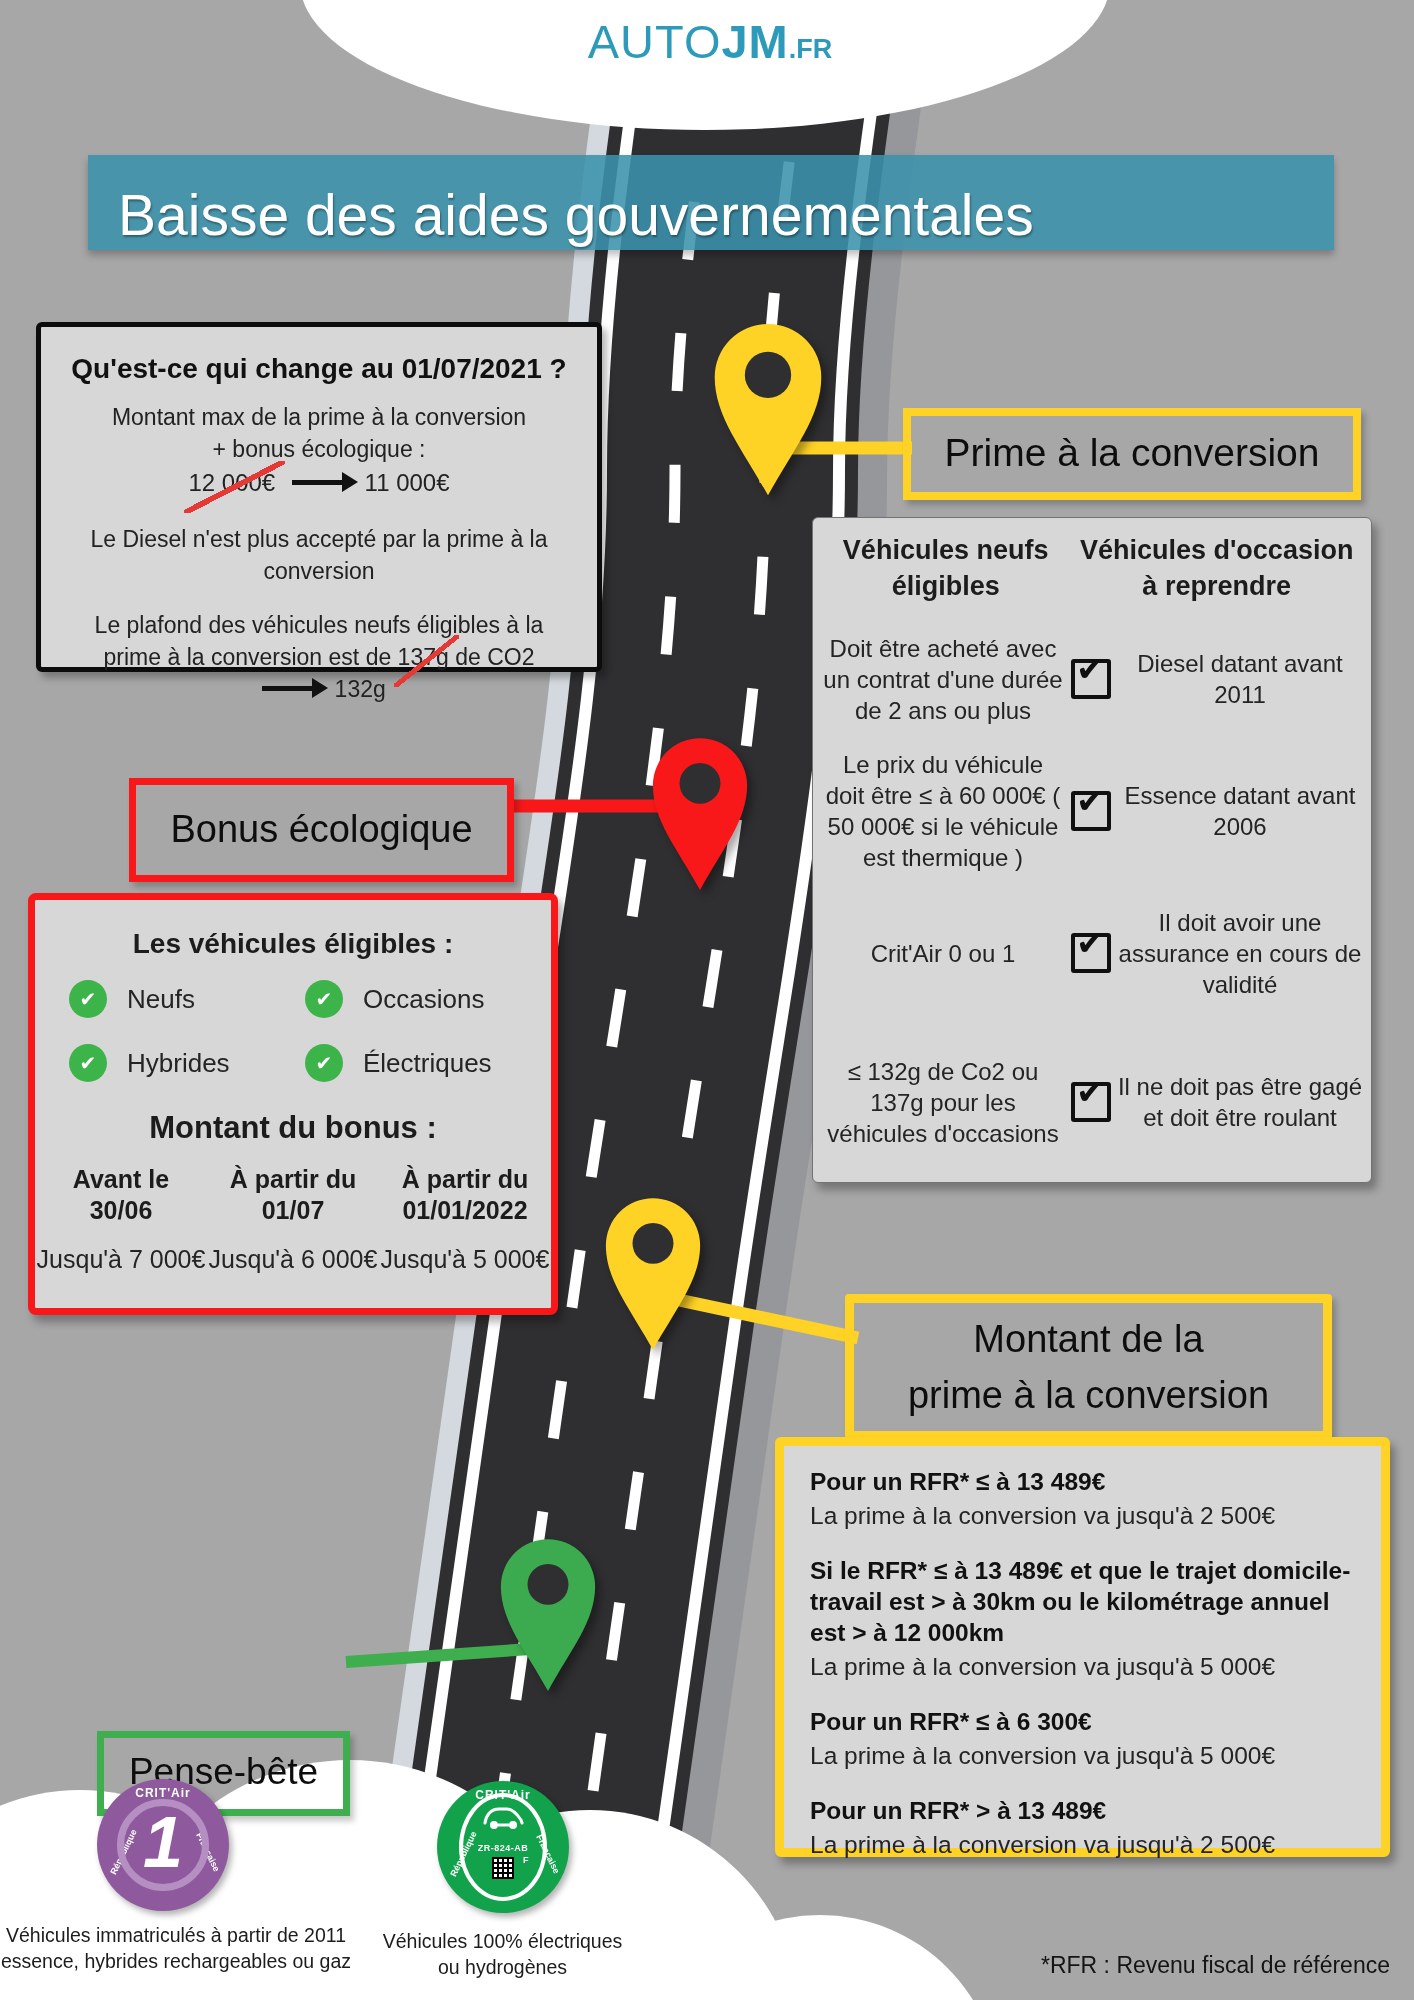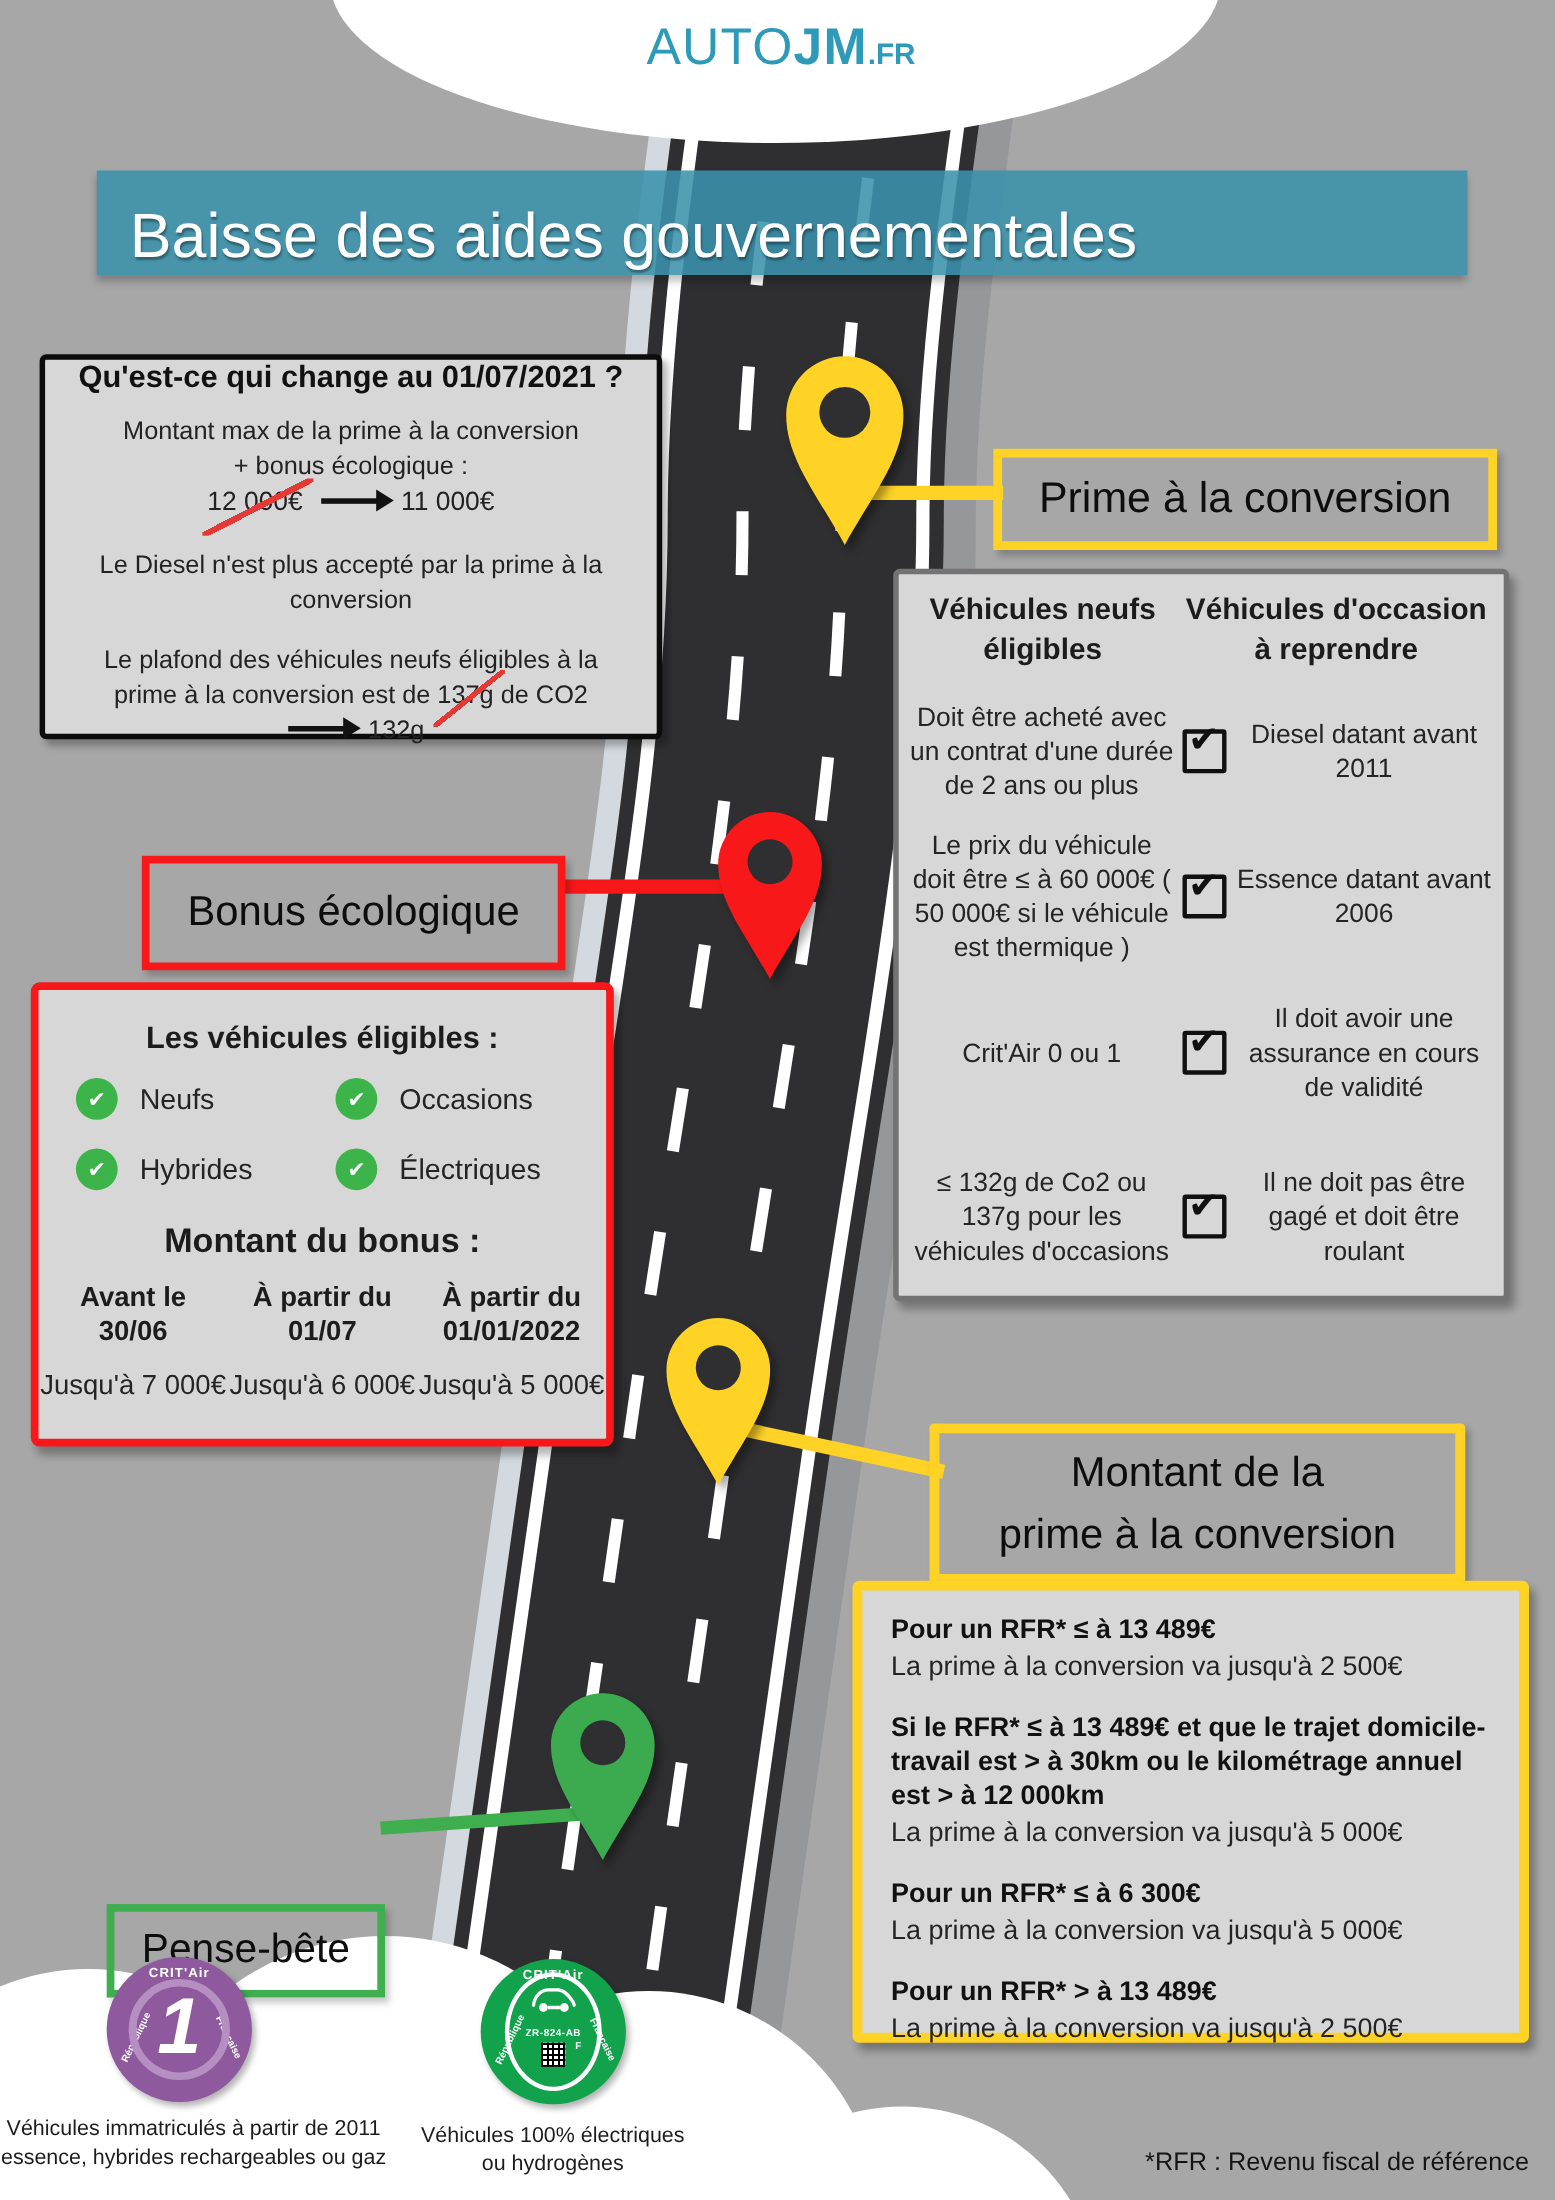--- a/index.html
+++ b/index.html
@@ -25,21 +25,21 @@
   #banner{left:88px;top:155px;width:1246px;height:95px;z-index:2;
           background:rgba(58,146,172,0.88);box-shadow:0 5px 7px rgba(0,0,0,0.25);}
   #banner .t{font-size:57px;line-height:121px;color:#fff;padding-left:30px;
              text-shadow:1px 2px 2px rgba(0,0,0,0.35);white-space:nowrap;}
 
   
   .frame{position:absolute;box-sizing:border-box;border-radius:6px;}
 
   
   #changes{left:36px;top:322px;width:566px;height:350px;border:5px solid #0c0c0c;
-           background:#d7d7d7;z-index:4;box-shadow:5px 6px 7px rgba(0,0,0,0.28);}
+           background:#d7d7d7;z-index:4;box-shadow:5px 6px 7px rgba(0,0,0,0.28);padding-top:26px;}
   #changes .title{font-size:28px;font-weight:700;text-align:center;color:#111;}
   #changes p{margin:0;text-align:center;font-size:23px;line-height:32px;color:#222;}
   #changes .p1{margin-top:16px;}
   #changes .amounts{margin-top:2px;font-size:24px;}
   #changes .p2{margin-top:24px;text-align:center;}
   #changes .p3{margin-top:22px;padding:0 26px;}
 
   .strike{position:relative;display:inline-block;}
   .strike::after{content:"";position:absolute;left:-4px;right:-10px;top:-6px;bottom:-14px;
       background:linear-gradient(to bottom right,transparent 47%,#e53935 47%,#e53935 53%,transparent 53%);}
@@ -54,21 +54,21 @@
   #prime-box{left:903px;top:382px;width:458px;height:92px;border:8px solid #ffd226;
              font-size:39px;line-height:74px;box-shadow:4px 5px 6px rgba(0,0,0,0.22);}
   #bonus-box{left:129px;top:752px;width:385px;height:104px;border:7px solid #f8181a;
              font-size:38px;line-height:88px;box-shadow:4px 5px 6px rgba(0,0,0,0.22);}
   #montant-box{left:845px;top:1268px;width:487px;height:146px;border:9px solid #ffd226;
              font-size:38px;line-height:56px;padding-top:8px;box-shadow:4px 5px 6px rgba(0,0,0,0.22);border-radius:4px;}
   #pense-box{left:97px;top:1705px;width:253px;height:85px;border:7px solid #3fae4e;
              font-size:37px;line-height:68px;box-shadow:4px 5px 6px rgba(0,0,0,0.22);}
 
   
-  #req{left:812px;top:517px;width:560px;height:666px;border:5px solid #737373;
+  #req{left:812px;top:517px;width:560px;height:666px;border:1px solid #737373;
        background:#d7d7d7;z-index:4;border-radius:6px;box-shadow:5px 7px 8px rgba(0,0,0,0.3);
        padding:10px 8px;box-sizing:border-box;}
   #req .hdrs{display:flex;margin-top:4px;}
   #req .hdrs .hl{width:46%;font-size:27px;font-weight:700;text-align:center;line-height:36px;}
   #req .hdrs .hr{width:54%;font-size:27px;font-weight:700;text-align:center;line-height:36px;}
   .req-row{display:grid;grid-template-columns:244px 52px 1fr;align-items:center;}
   .req-row .lc,.req-row .rc{font-size:24px;line-height:31px;text-align:center;color:#242424;}
   .req-row:nth-of-type(2){height:122px;margin-top:14px;}
   .req-row:nth-of-type(3){height:142px;}
   .req-row:nth-of-type(4){height:142px;}

